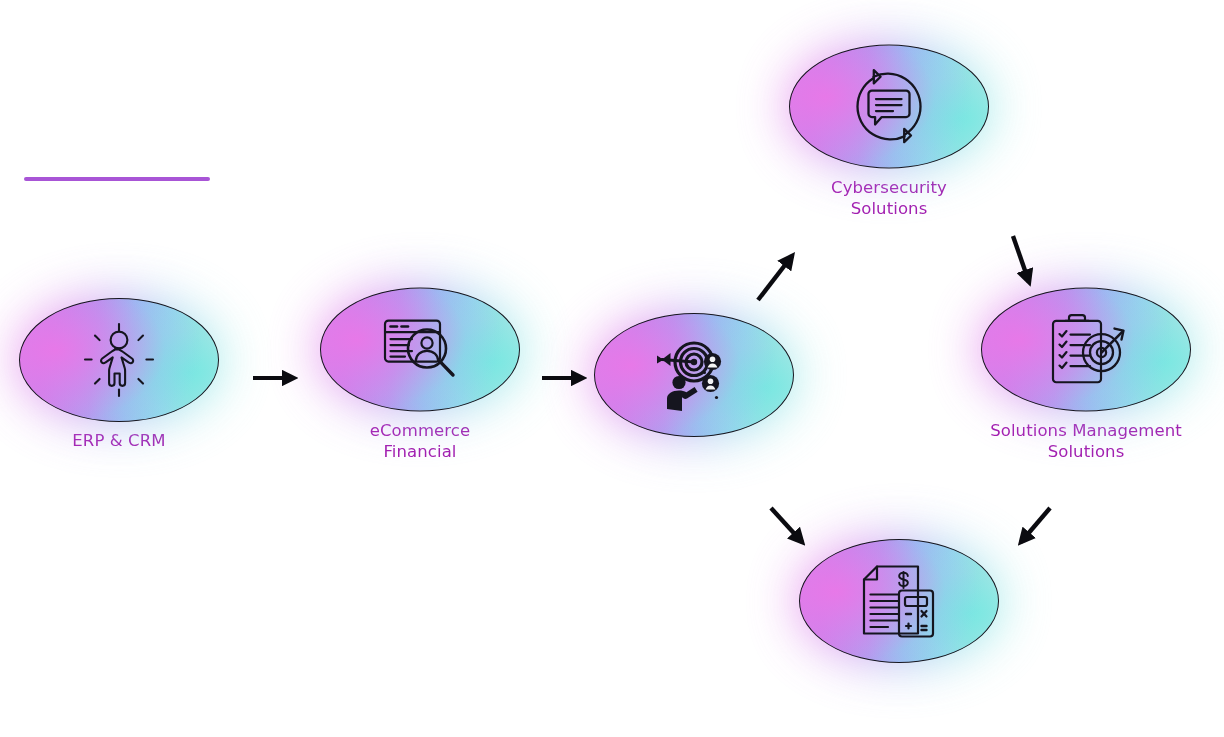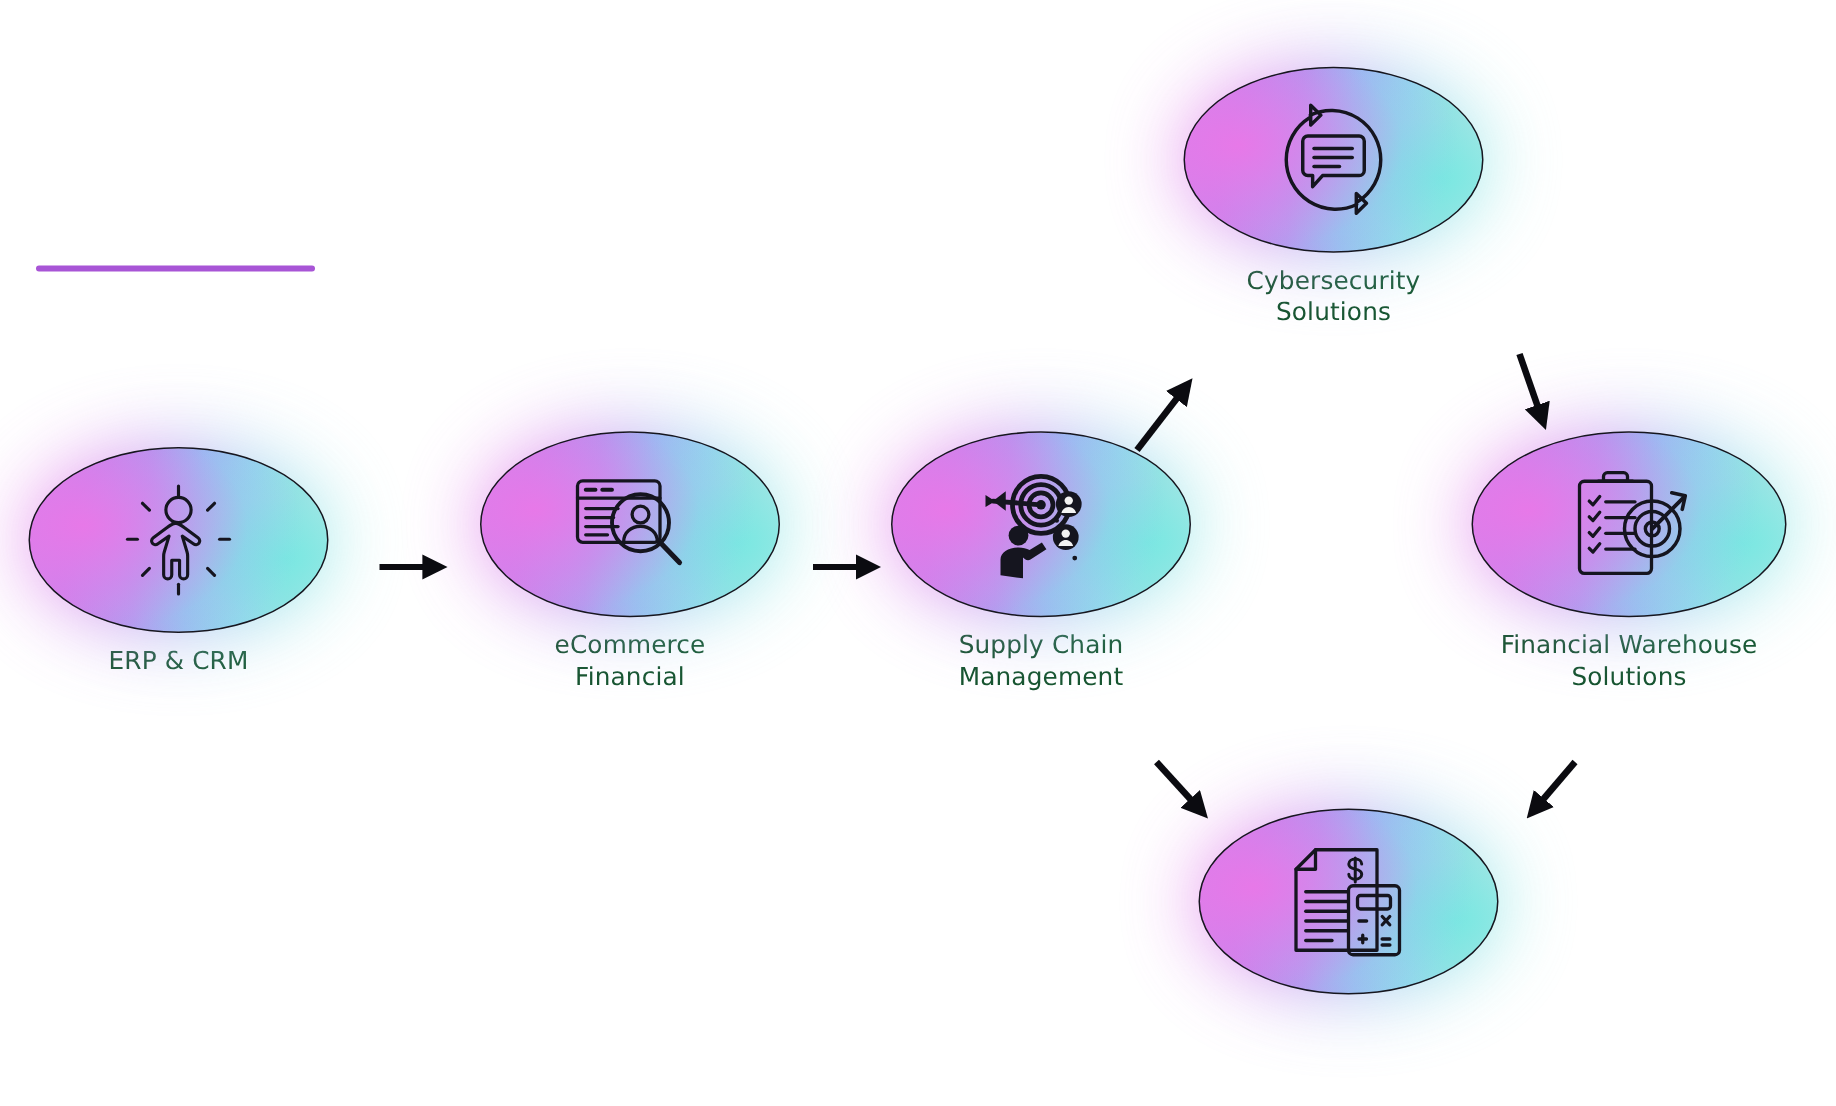--- a/index.html
+++ b/index.html
@@ -79,21 +79,21 @@
 
   .node-icon {
     position: relative;
     z-index: 2;
     display: block;
   }
 
   .node-label {
     margin-top: 9px;
     text-align: center;
-    color: #14532d;
+    color: #a21caf;
     font-size: 16.5px;
     line-height: 1.27;
     letter-spacing: 0.1px;
     white-space: pre-line;
     font-family: "DejaVu Sans", "Liberation Sans", sans-serif;
   }
 
   
   .arrow {
     position: absolute;
@@ -181,22 +181,20 @@
           <path d="M55.6 30.5c.6-2.5 2.6-4.1 4.9-4.1s4.3 1.6 4.9 4.1z" fill="#ffffff" fill-opacity="0.95"></path>
           <circle cx="58.5" cy="46.5" r="8.6" fill="#15151f"></circle>
           <circle cx="58.5" cy="44.2" r="2.8" fill="#ffffff" fill-opacity="0.95"></circle>
           <path d="M53.6 52.5c.6-2.5 2.6-4.1 4.9-4.1s4.3 1.6 4.9 4.1z" fill="#ffffff" fill-opacity="0.95"></path>
 
           <circle cx="52.5" cy="35.5" r="1.5" fill="#15151f"></circle>
           <circle cx="64.5" cy="60.5" r="1.6" fill="#15151f"></circle>
         </svg>
       </div>
     </div>
-    <div class="node-label">Supply Chain
-Management</div>
   </div>
 
   <div class="node" style="left:889px; top:132px;">
     <div class="bubble-wrap">
       <div class="glow grad" style="width:200px;height:124px;"></div>
       <div class="bubble grad" style="width:200px;height:124px;">
         <svg class="node-icon" width="80" height="78" viewBox="0 0 80 78" fill="none" stroke="#15151f" stroke-width="2.3" stroke-linecap="round" stroke-linejoin="round">
 
           <path d="M24.5 9.2A33 33 0 0 1 71.5 39a33 33 0 0 1-15.5 28"></path>
           <path d="M55.5 68.8A33 33 0 0 1 8.5 39a33 33 0 0 1 15.5-28"></path>
@@ -236,21 +234,21 @@
 
           <circle cx="57.5" cy="41" r="18.5" stroke-width="2.3" fill="none"></circle>
           <circle cx="57.5" cy="41" r="11.5" stroke-width="2.3" fill="none"></circle>
           <circle cx="57.5" cy="41" r="4.6" stroke-width="2.3" fill="none"></circle>
 
           <path d="M57.5 41 L78 20.5" stroke-width="2.6"></path>
           <path d="M70.5 17 L79.5 19 L77.5 28" stroke-width="2.4" fill="none"></path>
         </svg>
       </div>
     </div>
-    <div class="node-label">Financial Warehouse
+    <div class="node-label">Solutions Management
 Solutions</div>
   </div>
 
   <div class="node" style="left:899px; top:601px;">
     <div class="bubble-wrap">
       <div class="glow grad" style="width:200px;height:124px;"></div>
       <div class="bubble grad" style="width:200px;height:124px;">
         <svg class="node-icon" width="82" height="76" viewBox="0 0 82 76" fill="none" stroke="#15151f" stroke-width="2.2" stroke-linecap="round" stroke-linejoin="round">
 
           <path d="M6 16.5 L19 3.5 L60 3.5 L60 70.5 L6 70.5 Z"></path>

